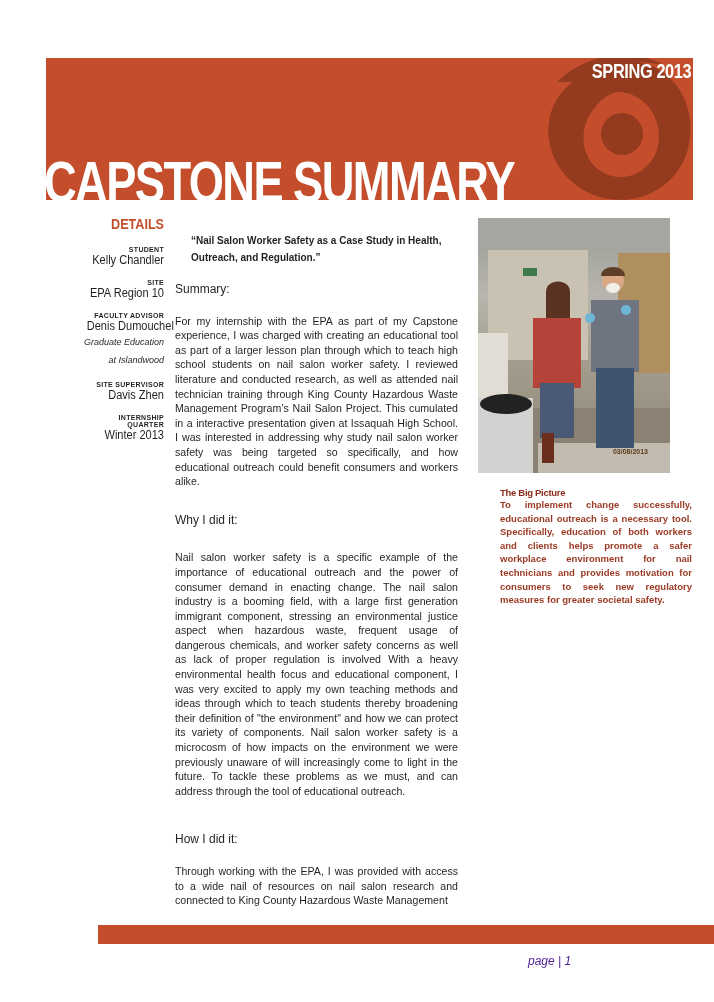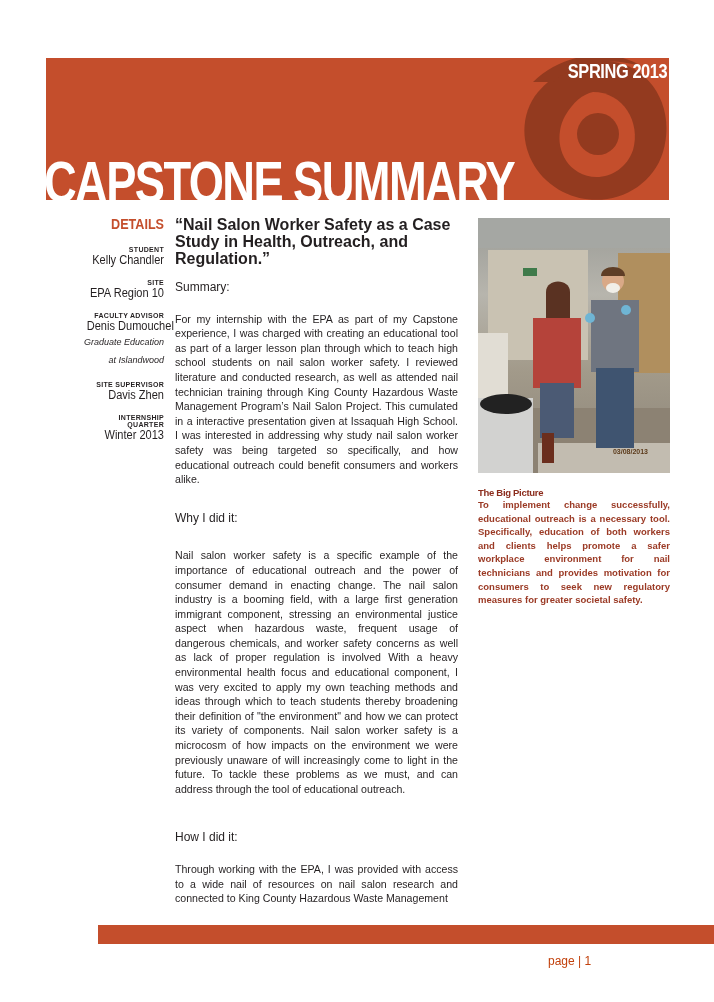--- a/index.html
+++ b/index.html
@@ -1,41 +1,41 @@
 <!DOCTYPE html>
 <html><head>
 <meta charset="utf-8">
 <style>
   html, body { margin: 0; padding: 0; background: #ffffff; }
   body { width: 714px; height: 1002px; position: relative; overflow: hidden; font-family: "Liberation Sans", sans-serif; color: #231f20; }
-  .banner { position: absolute; left: 46px; top: 58px; width: 623px; height: 142px; background: #c44e2c; overflow: hidden; }
+  .banner { position: absolute; left: 46px; top: 58px; width: 623px; height: 142px; background: #c44e2c; overflow: hidden; padding-left: 24px; }
   .banner .logo { position: absolute; right: -4px; top: -6px; width: 180px; height: 150px; }
   .banner .season { position: absolute; right: 2px; top: 2px; color: #ffffff; font-family: "Liberation Sans", sans-serif; font-weight: bold; font-size: 20px; letter-spacing: -0.5px; transform: scaleX(0.82); transform-origin: right top; }
   .banner .title { position: absolute; left: -2px; bottom: -11px; color: #ffffff; font-weight: bold; font-size: 58px; letter-spacing: -2px; transform: scaleX(0.78); transform-origin: left bottom; white-space: nowrap; line-height: 1; }
 
   .details { position: absolute; left: 80px; top: 216px; width: 84px; text-align: right; }
   .details h3 { margin: 0 0 14px 0; color: #c44e2c; font-size: 14px; font-weight: bold; letter-spacing: 0px; transform: scaleX(0.9); transform-origin: right; }
   .details .lbl { font-size: 7px; font-weight: bold; color: #231f20; letter-spacing: 0.3px; margin-top: 6px; }
   .details .val { font-size: 12px; color: #231f20; line-height: 14px; transform: scaleX(0.92); transform-origin: right; white-space: nowrap; }
   .details .note { font-size: 9px; font-style: italic; line-height: 18px; }
 
   .main { position: absolute; left: 175px; top: 216px; width: 283px; font-size: 10.6px; line-height: 14.6px; }
-  .main .ptitle { font-weight: bold; font-size: 16px; line-height: 17px; margin: 0; }
+  .main .ptitle { font-weight: bold; font-size: 10px; line-height: 17px; margin: 16px; }
   .main h4 { font-weight: normal; font-size: 12px; margin: 0; }
   .main p { margin: 0; text-align: justify; }
   .main .cont { text-align: center; }
 
   .photo { position: absolute; left: 478px; top: 218px; width: 192px; height: 255px; background: linear-gradient(180deg,#9a9b96 0%,#b7b5ad 30%,#a29a8a 60%,#8b8478 100%); overflow: hidden; }
   .photo .stamp { position: absolute; right: 22px; bottom: 18px; color: #5b3a1a; font-size: 7px; font-weight: bold; }
-  .caption { position: absolute; left: 478px; top: 487px; width: 192px; color: #8b2c1c; }
+  .caption { position: absolute; left: 500px; top: 487px; width: 192px; color: #8b2c1c; }
   .caption .ctitle { font-size: 9.5px; font-weight: bold; letter-spacing: -0.3px; }
   .caption .ctext { font-size: 9.5px; line-height: 13.6px; text-align: justify; color: #9b3a25; font-weight: bold; }
 
   .footer-bar { position: absolute; left: 98px; top: 925px; width: 616px; height: 19px; background: #c44e2c; }
-  .page-num { position: absolute; left: 548px; top: 954px; font-size: 12px; color: #c2410c; }
+  .page-num { position: absolute; left: 528px; top: 954px; font-size: 12px; color: #4c1d95; font-style: italic; }
 </style>
 </head>
 <body>
 
 <div class="banner">
   <svg class="logo" viewBox="0 0 180 150">
     <path d="M95 10 C150 0 185 50 170 100 C158 140 110 160 70 140 C30 120 20 70 45 40 C60 22 80 14 95 10 Z" fill="#933a1f"></path>
     <path d="M100 40 C130 40 148 70 140 98 C132 122 105 132 85 120 C65 108 62 82 72 64 C80 50 90 42 100 40 Z" fill="#c44e2c"></path>
     <circle cx="105" cy="82" r="21" fill="#933a1f"></circle>
     <path d="M40 30 C70 0 120 -5 150 15 C120 5 85 8 60 30 Z" fill="#933a1f"></path>

